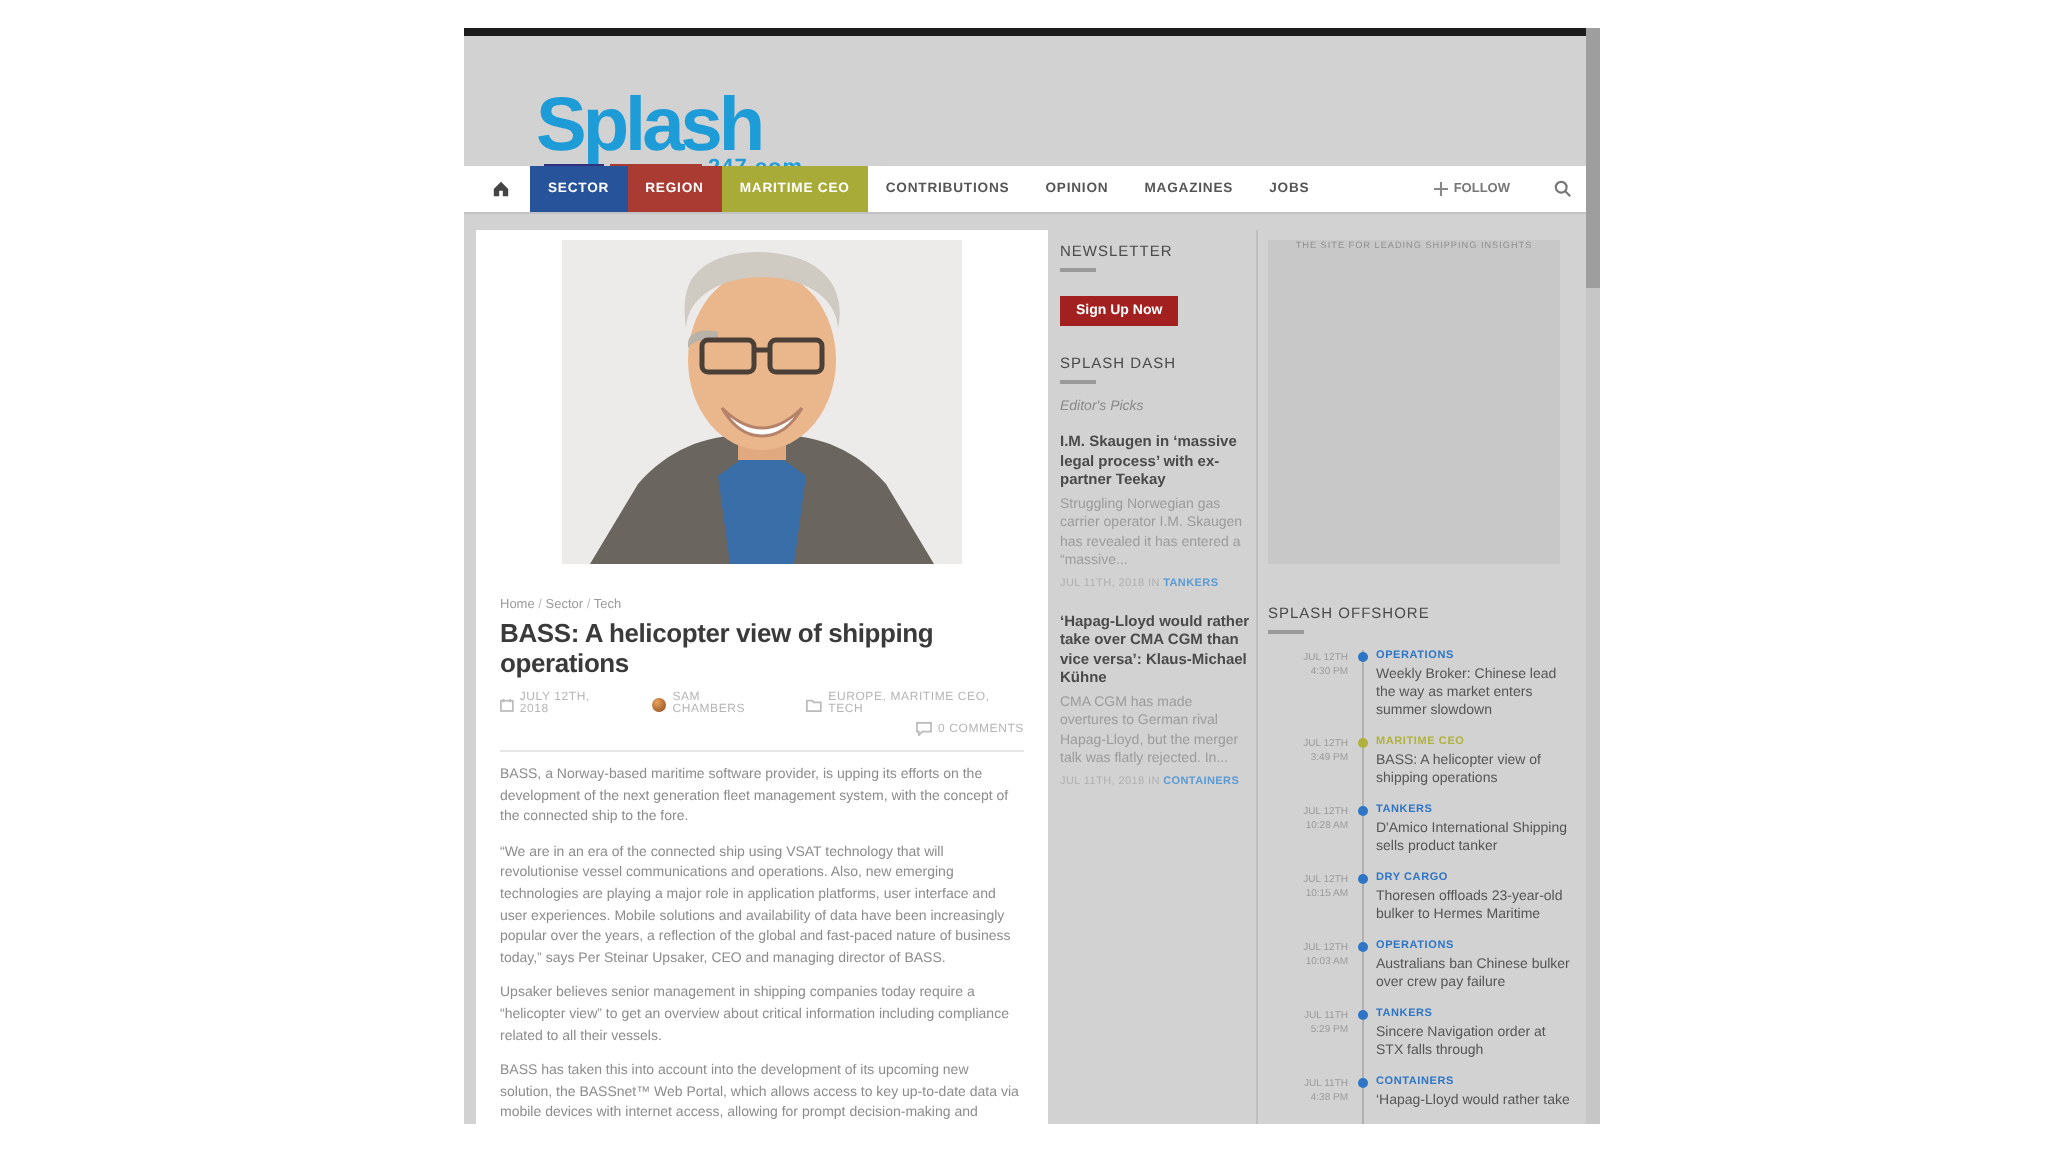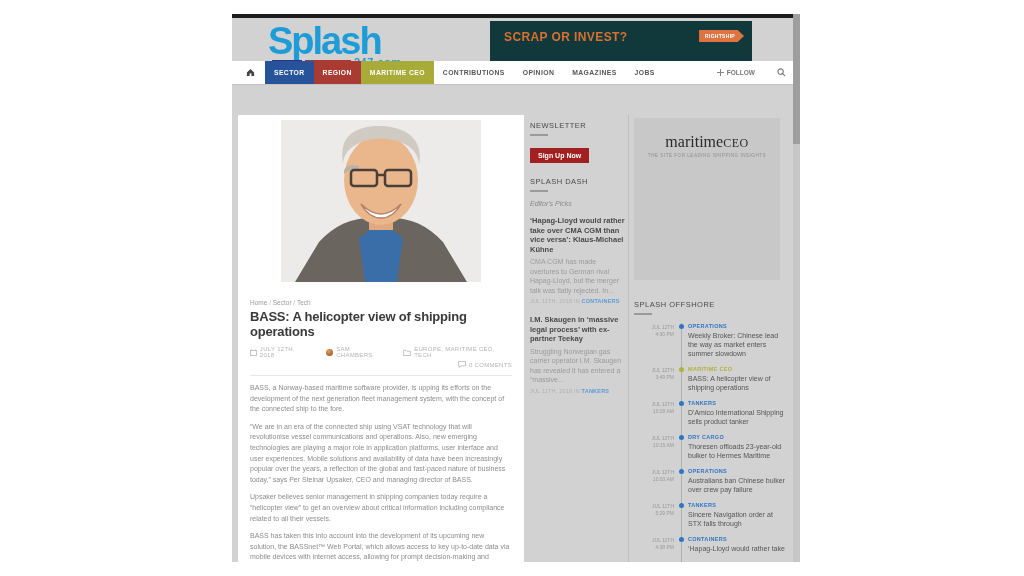--- a/index.html
+++ b/index.html
@@ -5,21 +5,21 @@
   * { box-sizing: border-box; margin: 0; padding: 0; }
   html,body { width:1024px; height:576px; background:#ffffff; overflow:hidden;
     font-family:"Liberation Sans", sans-serif; }
 
   .site { position:absolute; left:232px; top:14px; width:568px; height:548px;
     background:#d2d2d2; overflow:hidden; }
 
   .topbar { height:4px; background:#1c1c1c; }
 
   
-  .header { position:relative; height:43px; }
+  .header { position:relative; height:43px;margin-top:22px; }
   .logo { position:absolute; left:36px; top:6px; cursor:pointer; }
   .logo-text { font-size:38px; font-weight:800; color:#1e9cd7; letter-spacing:-2px; line-height:34px; }
   .logo-sub { display:flex; align-items:center; gap:3px; margin:-2px 0 0 4px;justify-content:flex-end; }
   .bar { height:5px; display:inline-block; }
   .bar.navy { width:30px; background:#33307e; }
   .bar.red  { width:46px; background:#a93b32; }
   .logo-suffix { font-size:11px; font-weight:800; color:#1e9cd7; letter-spacing:.5px; }
 
   .ad-banner { position:absolute; left:258px; top:3px; width:262px; height:47px; background:#11393b; }
   .ad-headline { position:absolute; left:14px; top:9px; font-size:12px; font-weight:700;
@@ -114,24 +114,20 @@
   <div class="topbar"></div>
 
   <div class="header">
     <div class="logo">
       <div class="logo-text">Splash</div>
       <div class="logo-sub">
         <span class="bar navy"></span>
         <span class="bar red"></span>
         <span class="logo-suffix">247.com</span>
       </div>
-    </div>
-    <div class="ad-banner">
-      <span class="ad-headline">SCRAP OR INVEST?</span>
-      <span class="ad-btn">RIGHTSHIP</span>
     </div>
     <div class="color-strip">
       <span class="cs g"></span>
       <span class="cs m"></span>
       <span class="cs t"></span>
       <span class="cs g2"></span>
     </div>
   </div>
 
   <div class="nav">
@@ -223,49 +219,46 @@
     <div class="mid">
       <div class="sec-h">NEWSLETTER</div>
       <div class="underline"></div>
       <a class="signup">Sign Up Now</a>
 
       <div class="sec-h">SPLASH DASH</div>
       <div class="underline"></div>
       <div class="picks">Editor's Picks</div>
 
       <div class="d-item">
+        <a class="d-title">I.M. Skaugen in ‘massive legal process’ with ex-partner Teekay</a>
+        <div class="d-snip">Struggling Norwegian gas carrier operator I.M. Skaugen has revealed it has entered a “massive...</div>
+        <div class="d-meta">
+          <span>JUL 11TH, 2018 IN</span>
+          <a class="d-cat">TANKERS</a>
+        </div>
+      </div>
+
+      <div class="d-item">
         <a class="d-title">‘Hapag-Lloyd would rather take over CMA CGM than vice versa’: Klaus-Michael Kühne</a>
         <div class="d-snip">CMA CGM has made overtures to German rival Hapag-Lloyd, but the merger talk was flatly rejected. In...</div>
         <div class="d-meta">
           <span>JUL 11TH, 2018 IN</span>
           <a class="d-cat">CONTAINERS</a>
         </div>
       </div>
 
-      <div class="d-item">
-        <a class="d-title">I.M. Skaugen in ‘massive legal process’ with ex-partner Teekay</a>
-        <div class="d-snip">Struggling Norwegian gas carrier operator I.M. Skaugen has revealed it has entered a “massive...</div>
-        <div class="d-meta">
-          <span>JUL 11TH, 2018 IN</span>
-          <a class="d-cat">TANKERS</a>
-        </div>
-      </div>
-
 
 
       
     </div>
 
     <div class="vdiv"></div>
 
     <div class="right">
       <div class="mceo-ad">
-        <div class="mceo-logo">
-          <span>maritime</span><span class="caps">CEO</span>
-        </div>
         <div class="mceo-tag">THE SITE FOR LEADING SHIPPING INSIGHTS</div>
       </div>
 
       <div class="sec-h">SPLASH OFFSHORE</div>
       <div class="underline"></div>
 
       <div class="tl">
         <div class="tl-line"></div>
 
         <div class="tl-entry">

